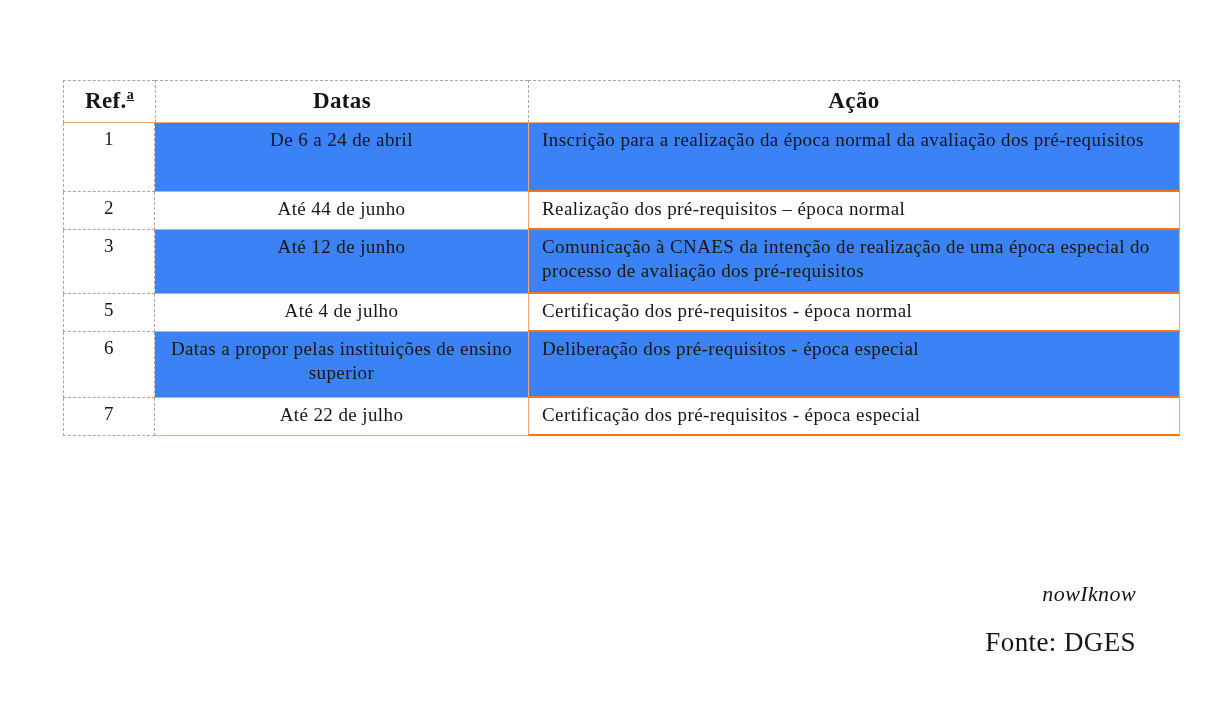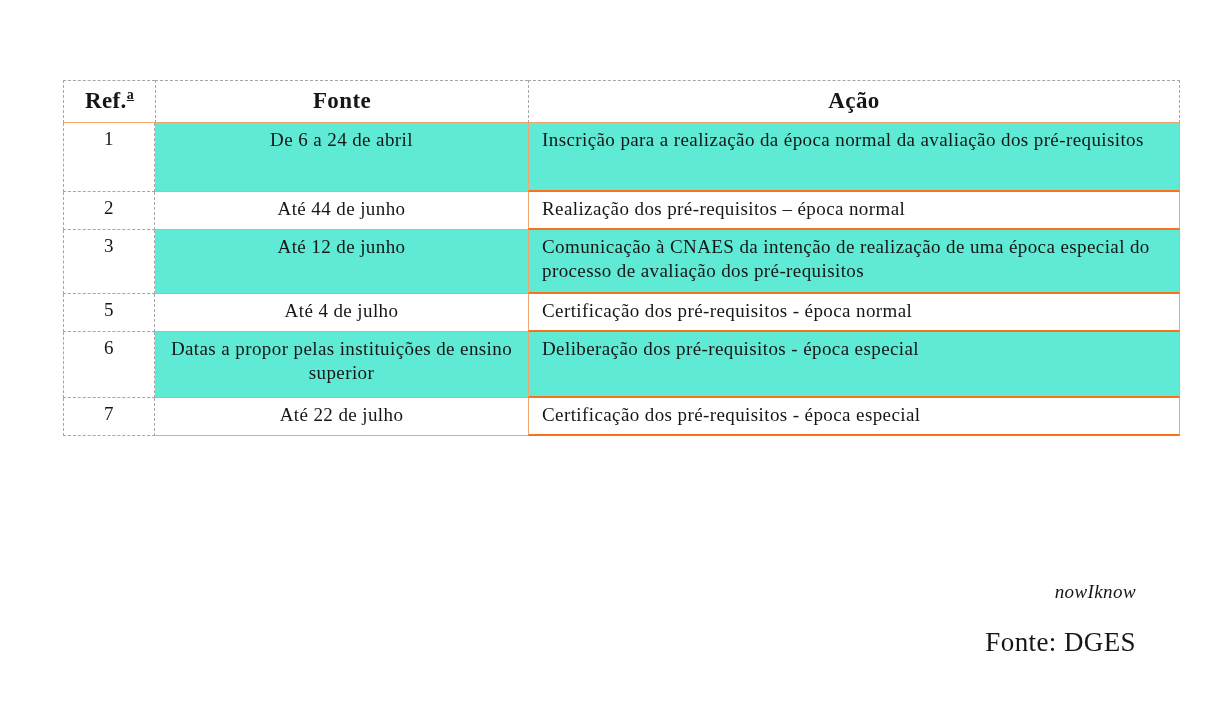--- a/index.html
+++ b/index.html
@@ -67,21 +67,21 @@
     padding: 5px 6px 5px 6px;
     border-bottom: 1px solid #f0a66e;
   }
   td.acao-cell {
     text-align: left;
     padding: 5px 10px 7px 13px;
     border-left: 1px solid #f0a66e;
     border-right: 1px solid #f0a66e;
     border-bottom: 2px solid #f97316;
   }
-  tr.shaded td.prazo-cell, tr.shaded td.acao-cell { background: #5eead4; }
+  tr.shaded td.prazo-cell, tr.shaded td.acao-cell { background: #3b82f6; }
 
   tr.r1 { height: 69px; }
   tr.r2 { height: 34px; }
   tr.r3 { height: 64px; }
   tr.r4 { height: 34px; }
   tr.r5 { height: 66px; }
   tr.r6 { height: 36px; }
 
   .caption {
     position: absolute;
@@ -90,21 +90,21 @@
     font-size: 19px;
     letter-spacing: 0.4px;
     white-space: nowrap;
   }
   .caption .u { text-decoration: underline; }
 
   .brand {
     position: absolute;
     right: 96px;
     top: 563px;
-    font-size: 19px;
+    font-size: 22px;
     font-style: italic;
     letter-spacing: 0.4px;
     text-align: right;
   }
   .source {
     position: absolute;
     right: 96px;
     top: 609px;
     font-size: 27px;
     letter-spacing: 0.4px;
@@ -118,21 +118,21 @@
 
   <table class="cal-table">
     <colgroup>
       <col class="c1">
         <col class="c2">
         <col class="c3">
     </colgroup>
     <thead>
       <tr class="header-row">
         <th><span>Ref.</span><sup class="ord">a</sup></th>
-        <th>Fonte</th>
+        <th>Datas</th>
         <th class="last">Ação</th>
       </tr>
     </thead>
     <tbody>
       <tr class="r1 shaded">
         <td class="ref-cell">1</td>
         <td class="prazo-cell">De 6 a 24 de abril</td>
         <td class="acao-cell">Inscrição para a realização da época normal da avaliação dos pré-requisitos</td>
       </tr>
       <tr class="r2">

